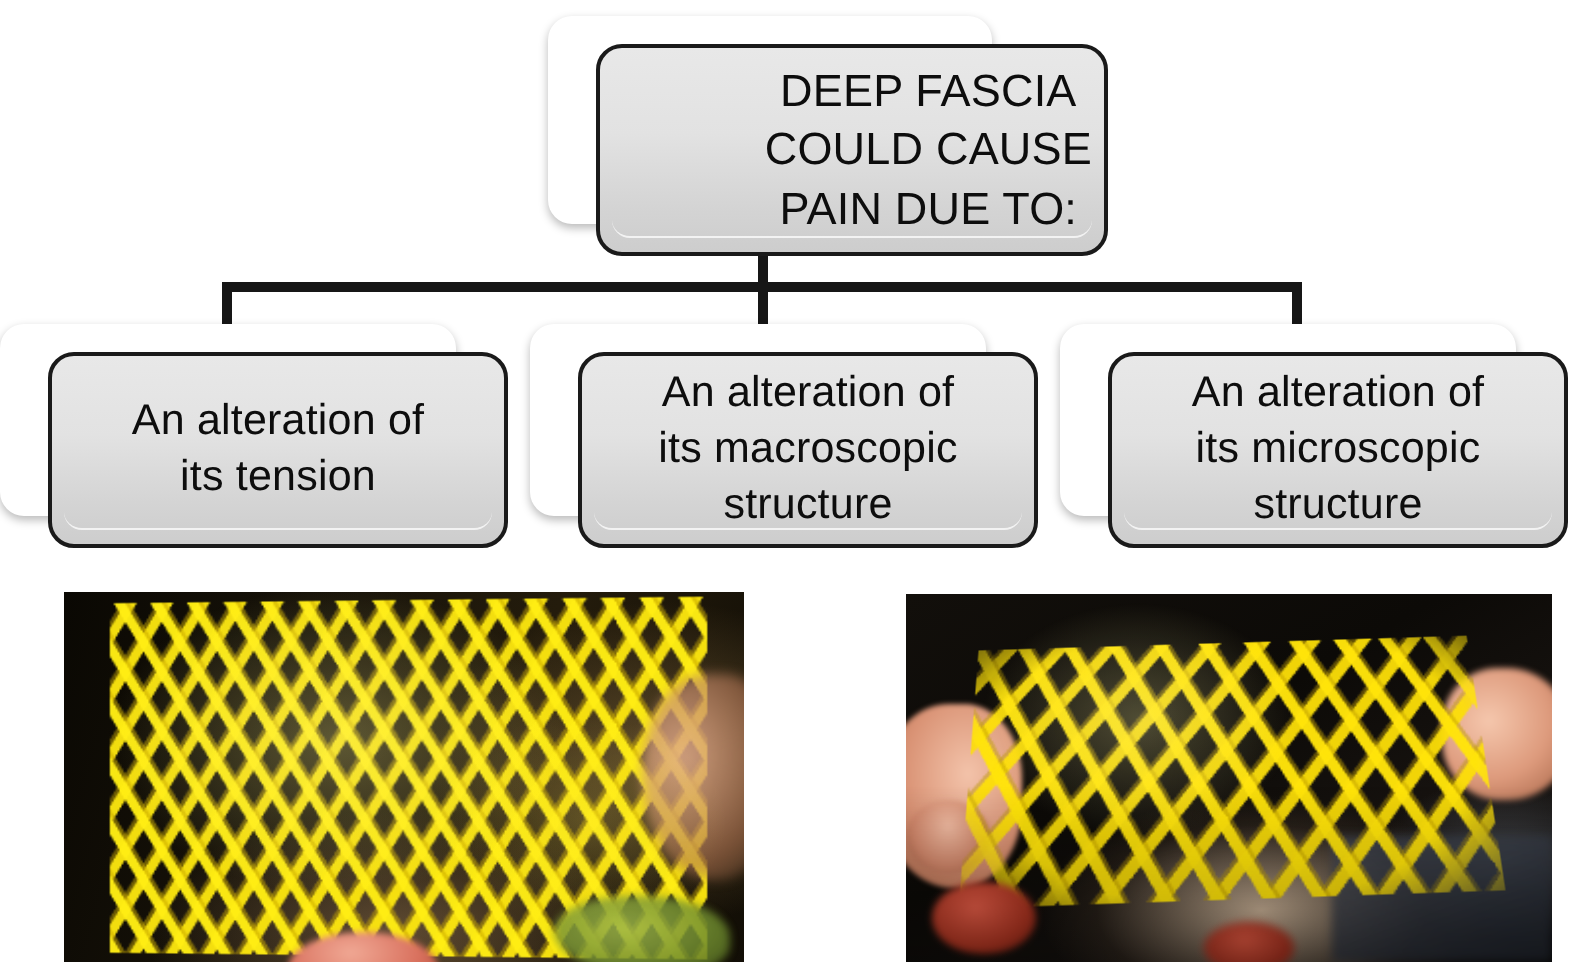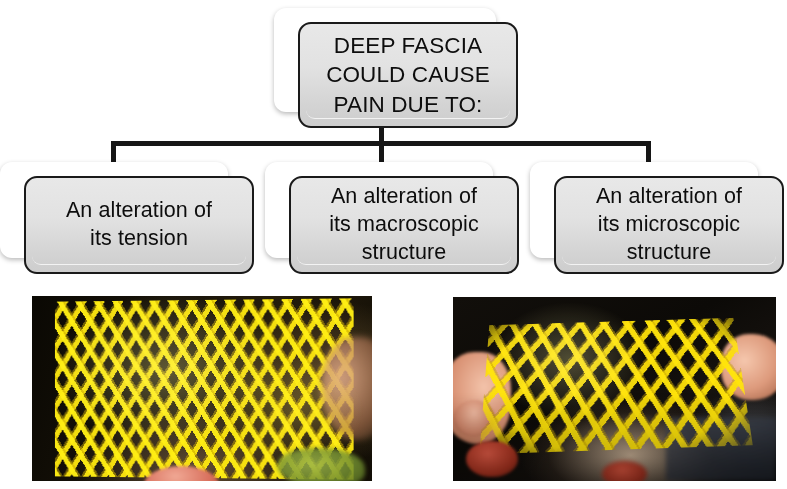--- a/index.html
+++ b/index.html
@@ -67,21 +67,21 @@
     color: #0d0d0d;
     line-height: 1.30;
     letter-spacing: 0.1px;
     padding: 0 6px;
     white-space: pre-line;
   }
 
   
   #node-root { left: 274px; top: 8px; width: 244px; height: 120px; }
   #node-root .shadow-card { left: 0; top: 0; width: 222px; height: 104px; }
-  #node-root .card { left: 24px; top: 14px; width: 220px; height: 106px; }
+  #node-root .card { left: 24px; top: 14px; width: 256px; height: 106px; justify-content: flex-end; }
   #node-root .label { font-size: 22.5px; }
 
   
   .child { top: 162px; width: 254px; height: 112px; }
   .child .shadow-card { left: 0; top: 0; width: 228px; height: 96px; }
   .child .card { left: 24px; top: 14px; width: 230px; height: 98px; }
   .child .label { font-size: 21.5px; }
 
   #node-tension { left: 0px; }
   #node-macro   { left: 265px; }

